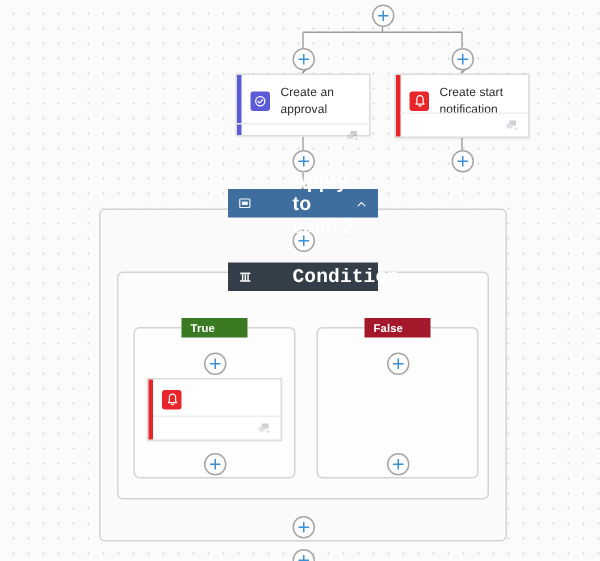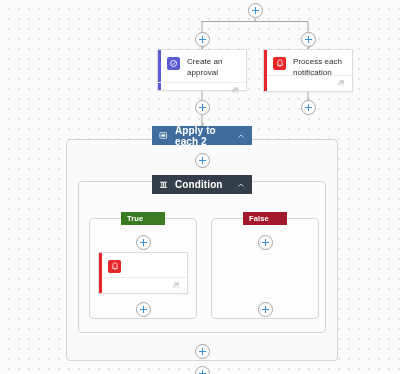--- a/index.html
+++ b/index.html
@@ -69,21 +69,21 @@
     z-index: 5;
     box-shadow: 0 0.5px 1.5px rgba(0,0,0,0.10);
   }
   .card .accent {
     position: absolute;
     left: 0; top: 0; bottom: 0;
     width: 2.5px;
   }
   .card .card-body {
     display: flex;
-    align-items: flex-start;
+    align-items: center;
     padding: 7px 6px 4px 9px;
   }
   .card .card-icon {
     flex: 0 0 auto;
     width: 13px;
     height: 13px;
     border-radius: 2px;
     display: flex;
     align-items: center;
     justify-content: center;
@@ -121,24 +121,25 @@
   }
   .scope-head .sh-icon {
     width: 9px;
     height: 9px;
     margin-right: 7px;
     flex: 0 0 auto;
     opacity: 0.95;
   }
   .scope-head .sh-label {
     flex: 1 1 auto;
-    font-size: 10px;
+    font-size: 13px;
     color: #ffffff;
     letter-spacing: 0.1px;
     font-weight: 600;
+    margin-left: 20px;
   }
   .scope-head .sh-chev {
     width: 8px;
     height: 8px;
     flex: 0 0 auto;
     opacity: 0.95;
   }
 
   
   .branch-pill {
@@ -268,21 +269,21 @@
 
   <div class="card" style="left:263px; top:49px; width:90px; height:43px;">
     <div class="accent" style="background:#e8262a;"></div>
     <div class="card-body">
       <div class="card-icon" style="background:#e8262a;">
         <svg width="8" height="9" viewBox="0 0 14 16" aria-hidden="true">
           <path d="M7 1.4 C4.5 1.4 3.3 3.1 3.3 5.4 L3.3 9.4 L2.2 11.3 L11.8 11.3 L10.7 9.4 L10.7 5.4 C10.7 3.1 9.5 1.4 7 1.4 Z" fill="none" stroke="#ffffff" stroke-width="1.4" stroke-linejoin="round"></path>
           <path d="M5.6 13 C5.9 14 8.1 14 8.4 13" fill="none" stroke="#ffffff" stroke-width="1.3" stroke-linecap="round"></path>
         </svg>
       </div>
-      <div class="card-title">Process each notification</div>
+      <div class="card-title">Create start notification</div>
     </div>
     <div class="card-foot" style="position:absolute; left:2.5px; right:0; bottom:0;">
       <svg class="foot-icon" viewBox="0 0 16 14" aria-hidden="true">
         <rect x="5" y="0.6" width="9" height="7" rx="1" fill="#8f8f99"></rect>
         <rect x="1" y="5" width="8" height="6.2" rx="1" fill="#b9b9c2"></rect>
         <circle cx="13.4" cy="11.6" r="1.5" fill="#9a9aa4"></circle>
       </svg>
     </div>
   </div>
 
@@ -290,21 +291,21 @@
     <svg class="sh-icon" viewBox="0 0 16 16" aria-hidden="true">
       <rect x="1.5" y="3" width="12" height="10" rx="1" fill="none" stroke="#ffffff" stroke-width="1.4"></rect>
       <rect x="4" y="6" width="7" height="4" fill="#ffffff"></rect>
     </svg>
     <span class="sh-label">Apply to each 2</span>
     <svg class="sh-chev" viewBox="0 0 16 16" aria-hidden="true">
       <path d="M3.5 10.5 L8 6 L12.5 10.5" fill="none" stroke="#ffffff" stroke-width="1.5" stroke-linecap="round" stroke-linejoin="round"></path>
     </svg>
   </div>
 
-  <div class="scope-head" style="left:152px; top:175px; width:100px; height:19px; background:#333e48;">
+  <div class="scope-head" style="left:152px; top:175px; width:100px; height:19px; background:#333e48;font-family:Liberation Mono, monospace;">
     <svg class="sh-icon" viewBox="0 0 16 16" aria-hidden="true">
       <rect x="2" y="3" width="12" height="2" fill="#ffffff"></rect>
       <rect x="4" y="5" width="1.8" height="7" fill="#ffffff"></rect>
       <rect x="7.2" y="5" width="1.8" height="7" fill="#ffffff"></rect>
       <rect x="10.4" y="5" width="1.8" height="7" fill="#ffffff"></rect>
       <rect x="2" y="12" width="12" height="2" fill="#ffffff"></rect>
     </svg>
     <span class="sh-label">Condition</span>
     <svg class="sh-chev" viewBox="0 0 16 16" aria-hidden="true">
       <path d="M3.5 10.5 L8 6 L12.5 10.5" fill="none" stroke="#ffffff" stroke-width="1.5" stroke-linecap="round" stroke-linejoin="round"></path>

